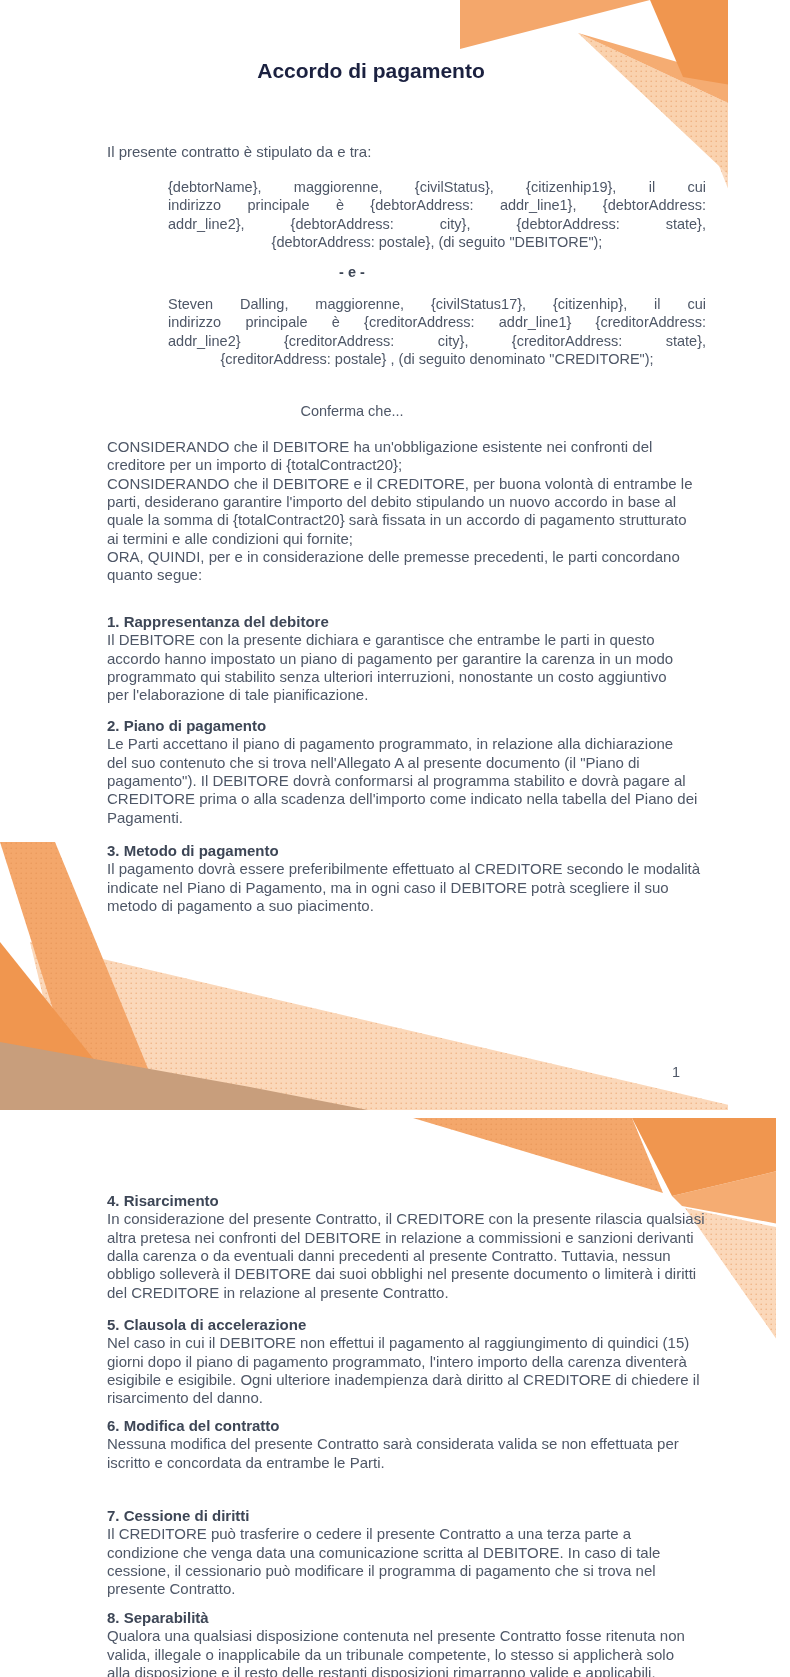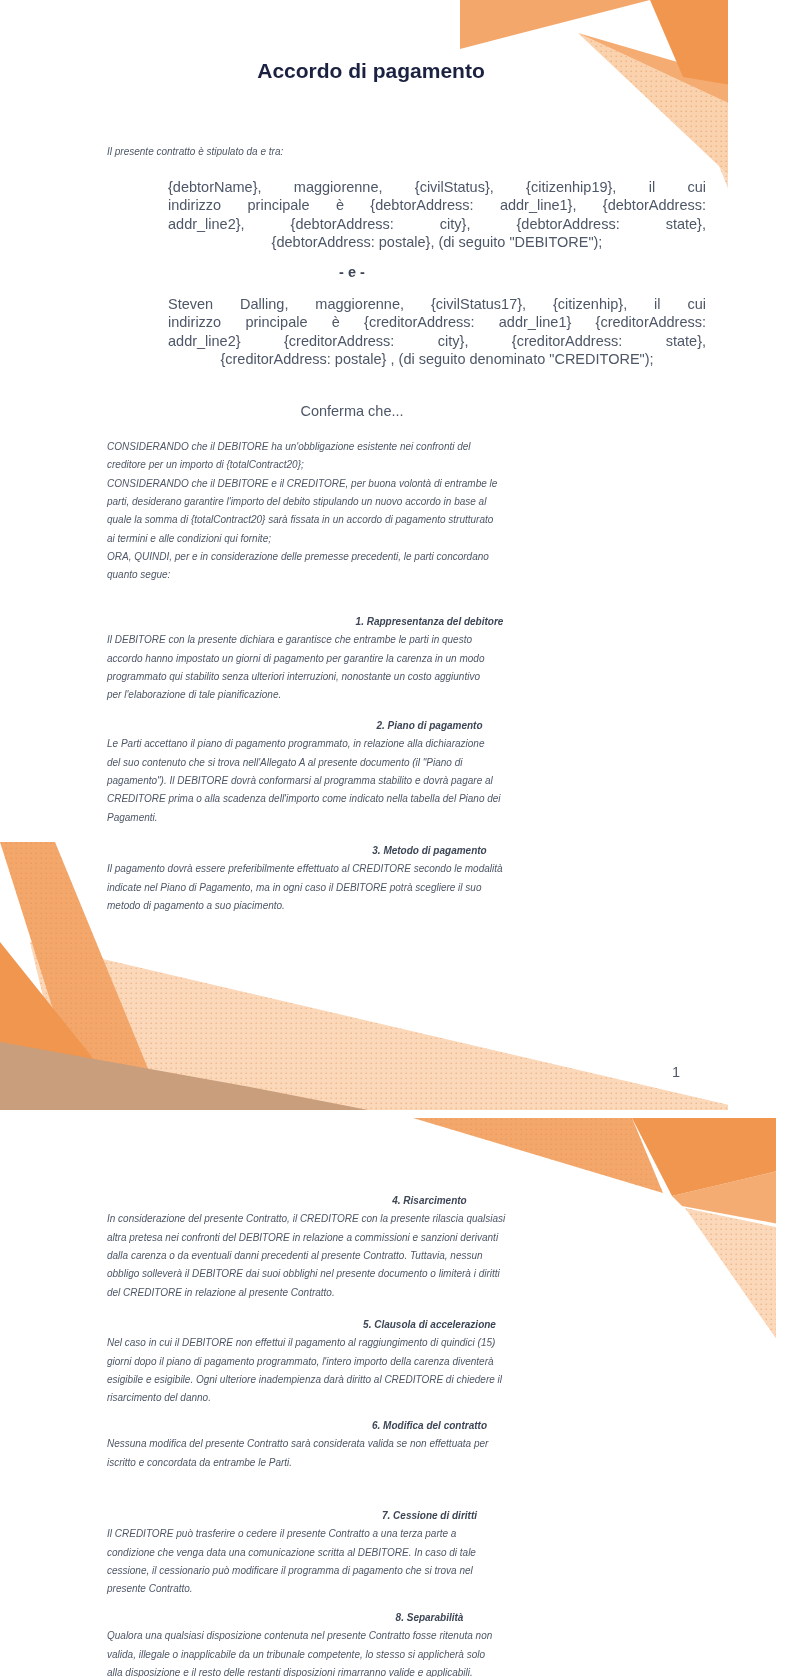--- a/index.html
+++ b/index.html
@@ -10,32 +10,32 @@
   }
   .page{position:relative;width:728px;background:var(--page_bg,#fff);overflow:hidden;}
   #page1{height:1114px;}
   .page-gap{height:4px;background:#ffffff;}
   #page2{height:559px;padding-left:48px;}
   .deco{position:absolute;pointer-events:none;}
   .deco-tr1{top:0;left:460px;}
   .deco-bl1{bottom:0;left:0;}
   .deco-tr2{top:0;left:410px;}
   .blk{position:absolute;left:107px;width:645px;color:var(--body_text,#4E5767);
-       font-size:10px;line-height:18.35px;font-style:italic;}
+       font-size:15px;line-height:18.35px;}
   .pre{white-space:pre-line;}
   .title{position:absolute;left:107px;width:528px;text-align:center;
          font-size:21px;font-weight:bold;line-height:26px;color:var(--title_text,#1B2140);}
   .centerbox{position:absolute;left:107px;width:490px;text-align:center;
              color:var(--body_text,#4E5767);font-size:14.5px;line-height:18.35px;}
   .sep{font-weight:bold;color:var(--heading_text,#3D4656);}
   .party{position:absolute;left:168px;width:538px;color:var(--body_text,#4E5767);
          font-size:14.5px;line-height:18.35px;}
   .party .jl{text-align:justify;text-align-last:justify;}
   .party .ll{text-align:center;}
-  .section .h{font-weight:bold;color:var(--heading_text,#3D4656);text-align:center;}
+  .section .h{font-weight:bold;color:var(--heading_text,#3D4656);}
   .section .b{white-space:pre-line;}
   .pagenum{position:absolute;right:48px;top:1063px;color:var(--body_text,#4E5767);
            font-size:14.5px;line-height:18px;}
 </style>
 </head>
 <body>
 
 <div class="page" id="page1">
 
   <svg class="deco deco-tr1" width="330" height="350" viewBox="0 0 330 350">
@@ -89,21 +89,21 @@
 CONSIDERANDO che il DEBITORE e il CREDITORE, per buona volontà di entrambe le
 parti, desiderano garantire l'importo del debito stipulando un nuovo accordo in base al
 quale la somma di {totalContract20} sarà fissata in un accordo di pagamento strutturato
 ai termini e alle condizioni qui fornite;
 ORA, QUINDI, per e in considerazione delle premesse precedenti, le parti concordano
 quanto segue:</div>
 
   <div class="blk section" style="top:613px">
     <div class="h">1. Rappresentanza del debitore</div>
     <div class="b">Il DEBITORE con la presente dichiara e garantisce che entrambe le parti in questo
-accordo hanno impostato un giorni di pagamento per garantire la carenza in un modo
+accordo hanno impostato un piano di pagamento per garantire la carenza in un modo
 programmato qui stabilito senza ulteriori interruzioni, nonostante un costo aggiuntivo
 per l'elaborazione di tale pianificazione.</div>
   </div>
 
   <div class="blk section" style="top:717px">
     <div class="h">2. Piano di pagamento</div>
     <div class="b">Le Parti accettano il piano di pagamento programmato, in relazione alla dichiarazione
 del suo contenuto che si trova nell'Allegato A al presente documento (il "Piano di
 pagamento"). Il DEBITORE dovrà conformarsi al programma stabilito e dovrà pagare al
 CREDITORE prima o alla scadenza dell'importo come indicato nella tabella del Piano dei

